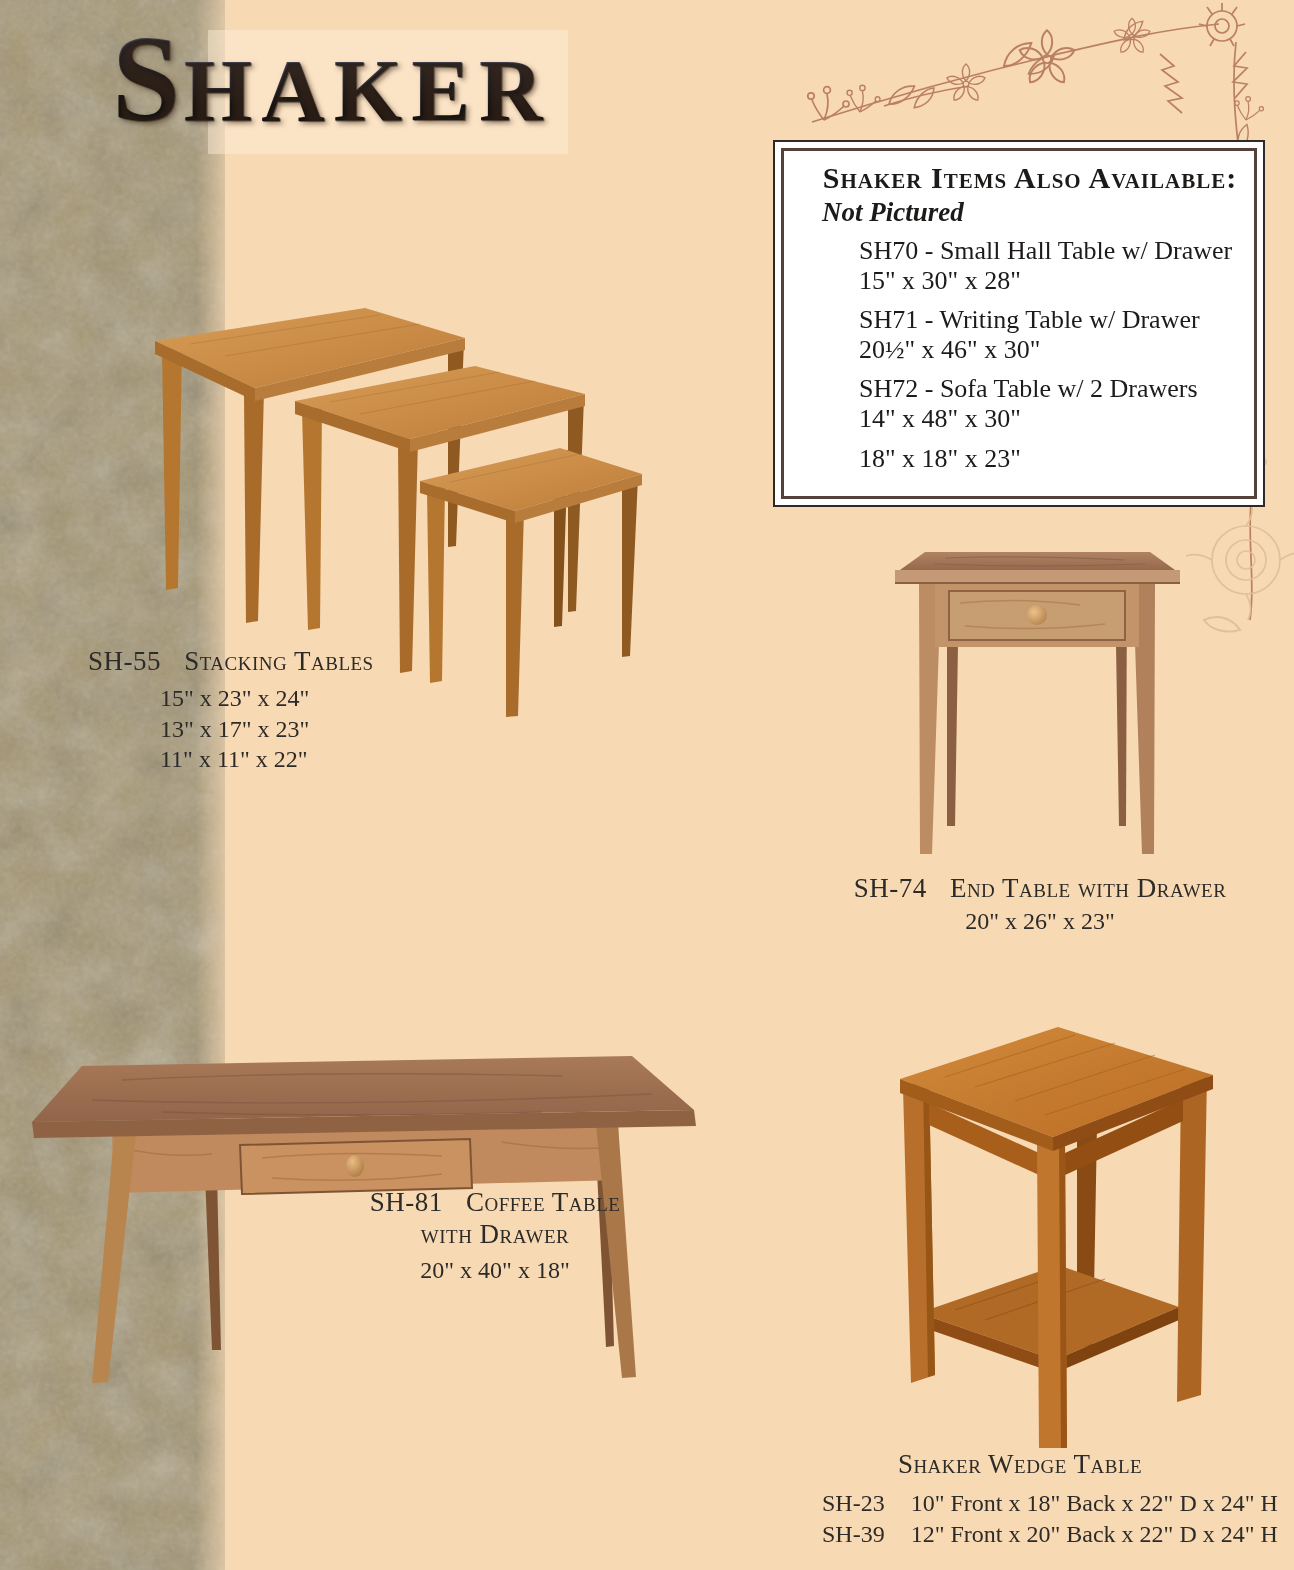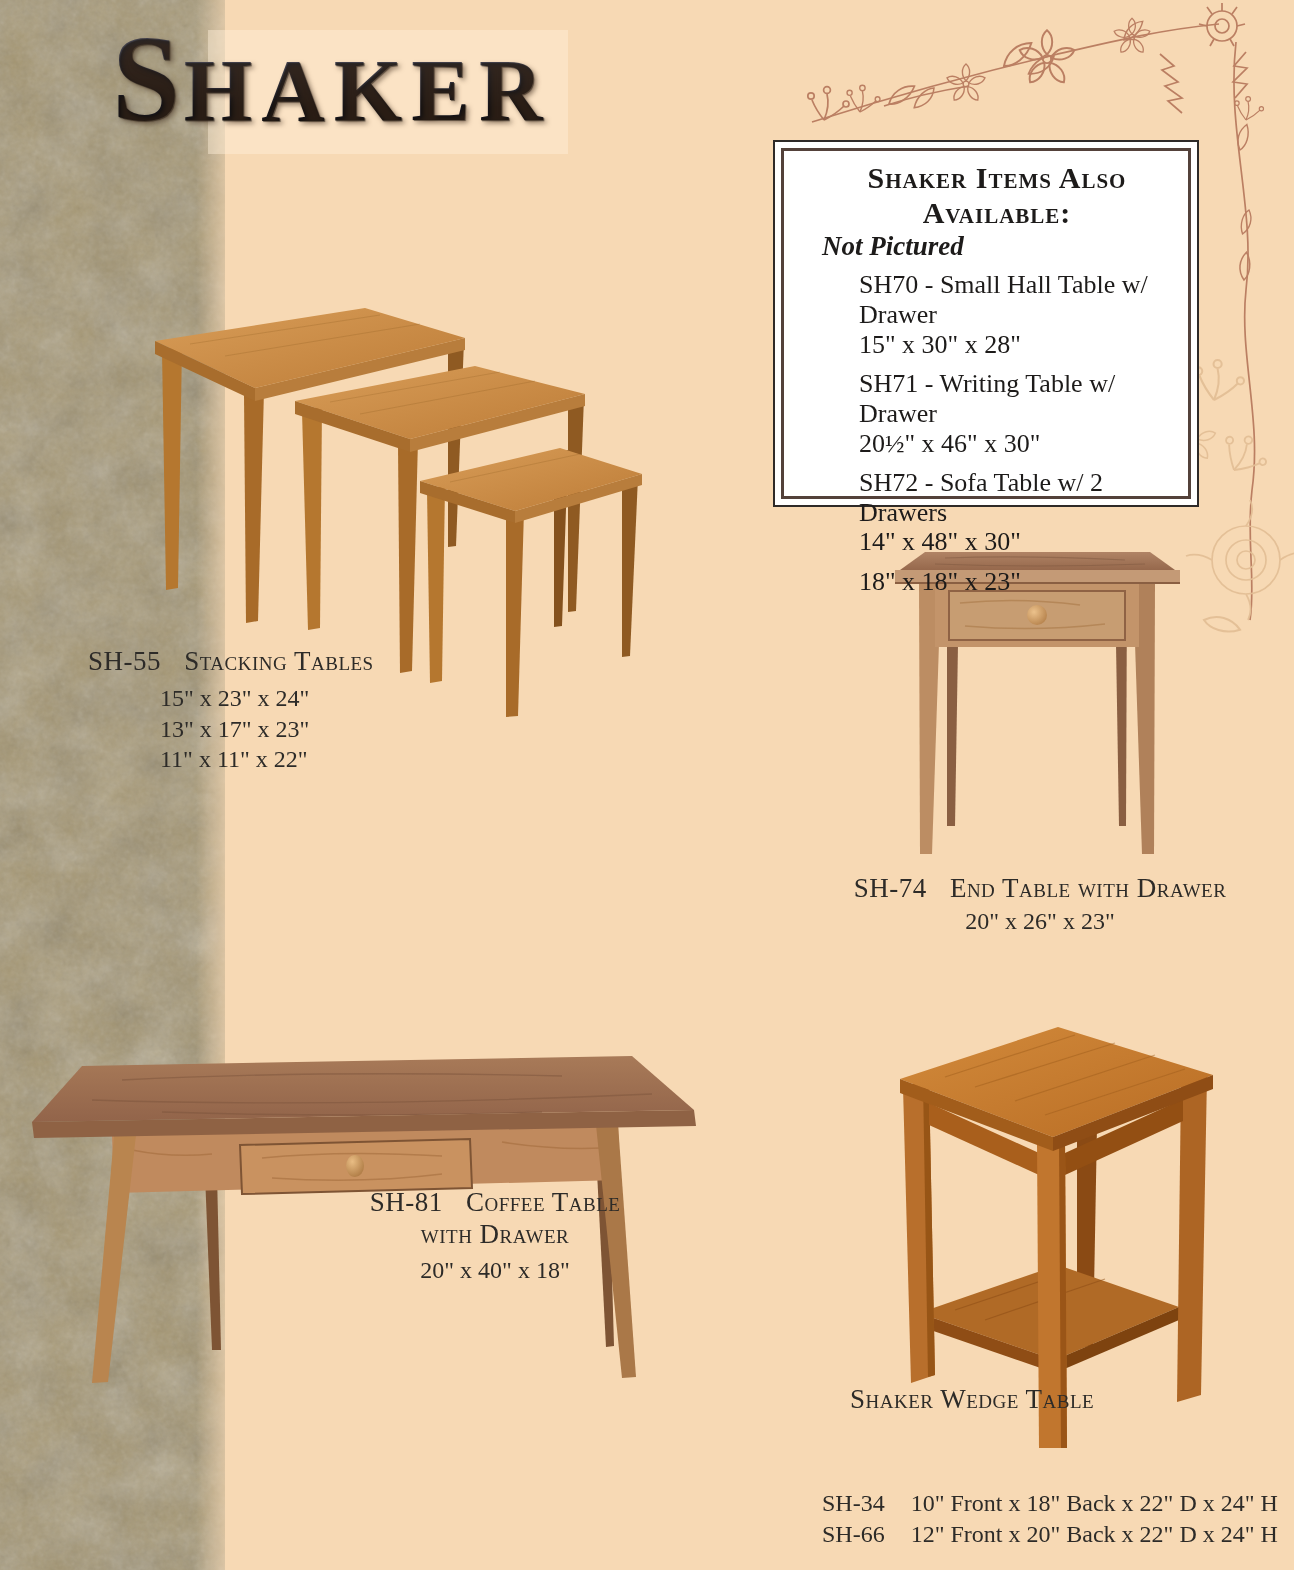--- a/index.html
+++ b/index.html
@@ -27,21 +27,21 @@
     text-shadow:3px 3px 5px rgba(60,40,25,0.55), 1px 1px 1px rgba(20,15,10,0.6);
   }
   #page-title .t-initial { font-size:122px; line-height:1; letter-spacing:4px;
     background:linear-gradient(#51515e 5%, #14141b 70%); -webkit-background-clip:text; background-clip:text; -webkit-text-fill-color:transparent; }
   #page-title .t-rest { font-size:88px; line-height:1; letter-spacing:9px;
     background:linear-gradient(#51515e 5%, #14141b 70%); -webkit-background-clip:text; background-clip:text; -webkit-text-fill-color:transparent; }
   
   #floral { position:absolute; right:0; top:0; z-index:2; }
   
   #info-box {
-    position:absolute; left:773px; top:140px; width:426px; height:367px; z-index:5;
+    position:absolute; left:773px; top:140px; width:492px; height:367px; z-index:5;
     background:#ffffff; border:2px solid #2e2a28; padding:6px;
   }
   #info-box-inner {
     width:100%; height:100%; border:3px solid #53413a;
     padding:10px 16px 6px 38px; color:#1d1b1a;
   }
   .ib-heading {
     text-align:center; font-weight:bold; font-variant:small-caps;
     font-size:30px; letter-spacing:1px; line-height:1.15;
   }
@@ -53,21 +53,21 @@
   .figure { position:absolute; z-index:3; }
   
   .plabel { position:absolute; z-index:4; color:#2d2b28; }
   .plabel .pl-title { font-variant:small-caps; font-size:27px; letter-spacing:0.5px; line-height:1.2; }
   .plabel .pl-code { margin-right:16px; }
   .pl-dims-line { font-size:24px; line-height:1.28; }
   #label-stacking-dims { position:absolute; left:160px; top:683px; z-index:4; color:#2d2b28; }
   #label-end-table { left:830px; top:872px; width:420px; text-align:center; }
   #label-end-table .pl-dims-line { margin-top:2px; }
   #label-coffee { left:330px; top:1186px; width:330px; text-align:center; }
-  #label-wedge-title { left:850px; top:1383px; width:340px; }
+  #label-wedge-title { left:850px; top:1448px; width:340px; text-align:center; }
   #label-wedge-rows { position:absolute; left:822px; top:1488px; z-index:4; color:#2d2b28; }
   .wedge-row { display:flex; gap:26px; font-size:24px; line-height:1.3; }
 </style>
 </head>
 <body>
 
 <div id="page">
 
   <svg id="leather" width="240" height="1570" viewBox="0 0 240 1570">
     <defs>
@@ -330,22 +330,22 @@
     <path d="M130,62 L260,20 M160,72 L300,28 M200,86 L340,40 M230,100 L370,54" stroke="#9c5a1a" stroke-width="1.3" fill="none" opacity="0.45"></path>
     <path d="M85,64 L238,122 L238,136 L85,78 Z" fill="#a25d1b"></path>
     <path d="M238,122 L398,60 L398,74 L238,136 Z" fill="#8f4d15"></path>
   </svg>
 
   <div class="plabel" id="label-wedge-title">
     <div class="pl-title">Shaker Wedge Table</div>
   </div>
   <div id="label-wedge-rows">
     <div class="wedge-row">
-      <span>SH-34</span>
+      <span>SH-23</span>
       <span>10" Front x 18" Back x 22" D x 24" H</span>
     </div>
     <div class="wedge-row">
-      <span>SH-66</span>
+      <span>SH-39</span>
       <span>12" Front x 20" Back x 22" D x 24" H</span>
     </div>
   </div>
 
 </div>
 
 </body></html>

